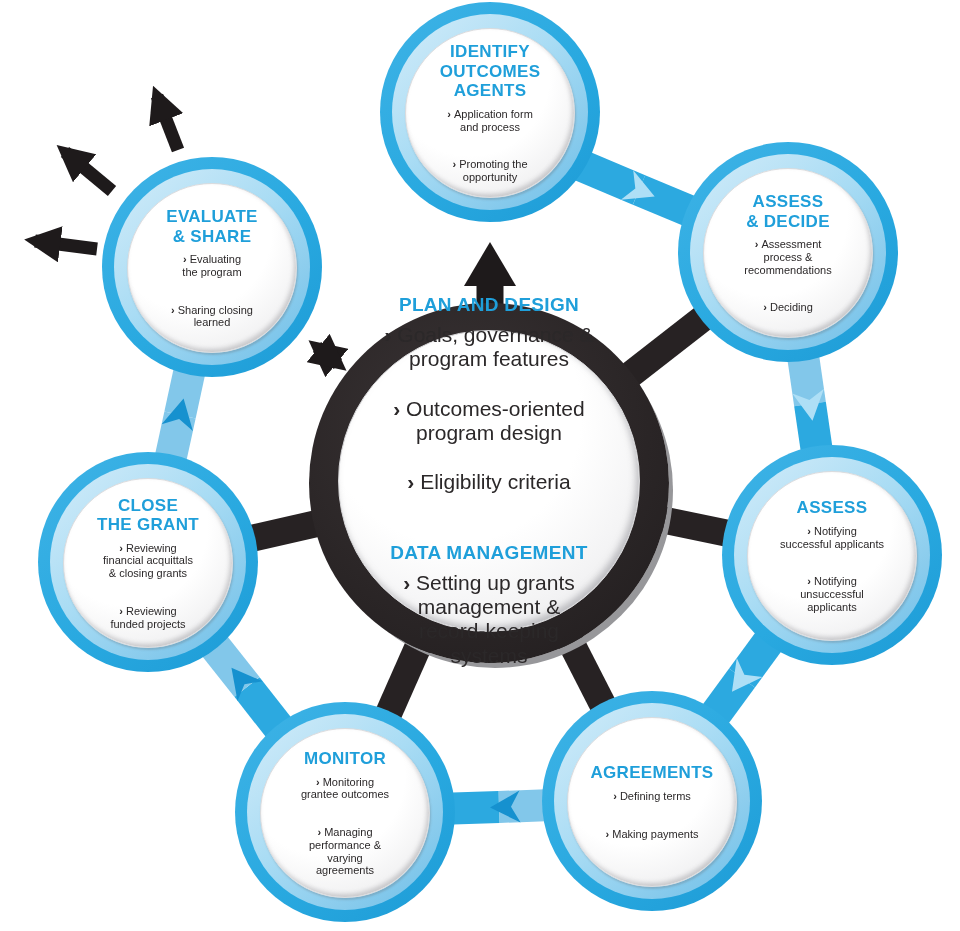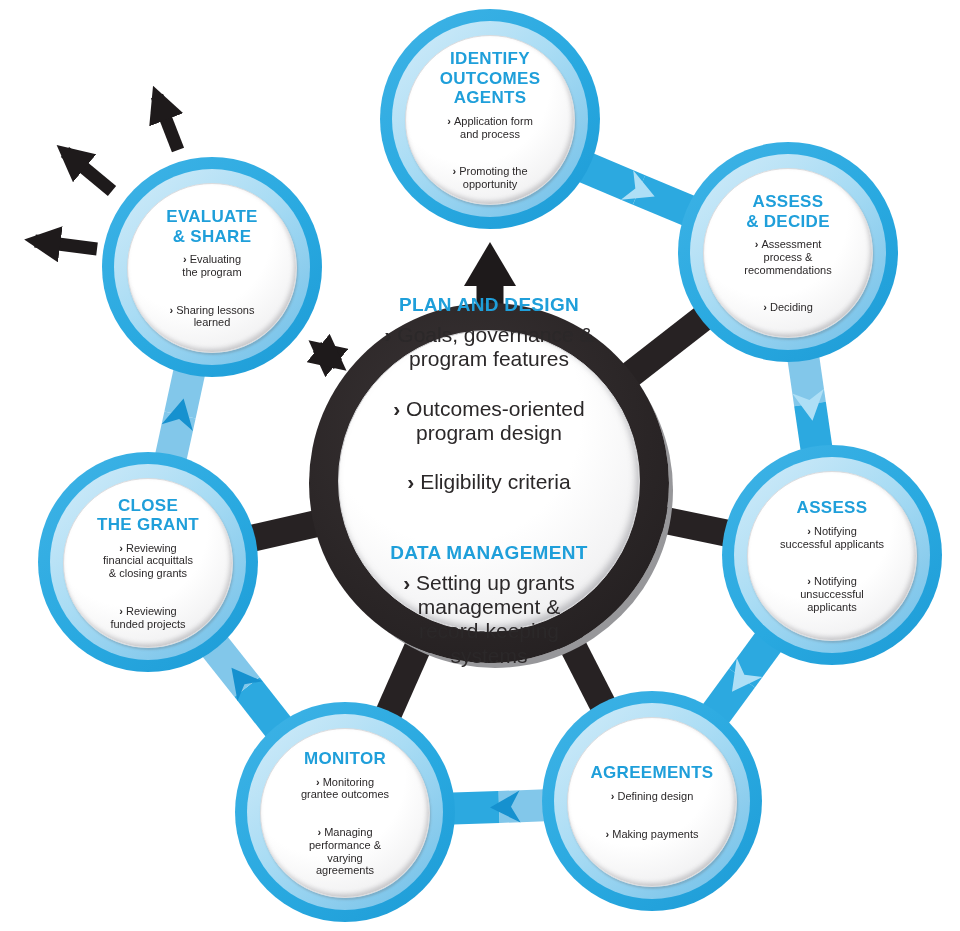--- a/index.html
+++ b/index.html
@@ -14,21 +14,21 @@
   .stage{position:absolute;width:220px;height:220px;border-radius:50%;
     background:linear-gradient(140deg,#3fb3e6 0%,#29a9e0 55%,#1d9bd6 100%);}
   .stage .ring-mid{position:absolute;left:12px;top:12px;width:196px;height:196px;border-radius:50%;
     background:linear-gradient(140deg,#d3ecf9 0%,#a9dcf4 45%,#6fbee7 100%);}
   .stage .face{position:absolute;left:25px;top:26px;width:170px;height:170px;border-radius:50%;
     background:radial-gradient(circle at 38% 28%,#ffffff 50%,#f1f1f2 78%,#e2e2e4 100%);
     border:1px solid #dcdcde;
     box-shadow:inset -2px -3px 4px rgba(150,150,155,.45), 1px 2px 2px rgba(90,90,95,.25);
     display:flex;flex-direction:column;align-items:center;justify-content:center;
     text-align:center;box-sizing:border-box;padding:6px 10px;}
-  .pos-identify{left:380px;top:9px;}
+  .pos-identify{left:380px;top:2px;}
   .pos-assess{left:678px;top:142px;}
   .pos-notify{left:722px;top:445px;}
   .pos-agreements{left:542px;top:691px;}
   .pos-monitor{left:235px;top:702px;}
   .pos-close{left:38px;top:452px;}
   .pos-evaluate{left:102px;top:157px;}
 
   .stage-heading{margin:0 0 7px 0;font-size:17px;line-height:1.15;font-weight:700;
     letter-spacing:.3px;color:#1f9fda;white-space:pre-line;}
   .bullet{font-size:11px;line-height:1.16;color:#2b2829;white-space:pre-line;}
@@ -169,21 +169,21 @@
       <div class="bullet">Notifying
 unsuccessful
 applicants</div>
     </div>
   </div>
 
   <div class="stage pos-agreements">
     <div class="ring-mid"></div>
     <div class="face">
       <h3 class="stage-heading">AGREEMENTS</h3>
-      <div class="bullet">Defining design</div>
+      <div class="bullet">Defining terms</div>
       <div class="bullet">Making payments</div>
     </div>
   </div>
 
   <div class="stage pos-monitor">
     <div class="ring-mid"></div>
     <div class="face">
       <h3 class="stage-heading">MONITOR</h3>
       <div class="bullet">Monitoring
 grantee outcomes</div>
@@ -207,18 +207,18 @@
     </div>
   </div>
 
   <div class="stage pos-evaluate">
     <div class="ring-mid"></div>
     <div class="face">
       <h3 class="stage-heading">EVALUATE
 &amp; SHARE</h3>
       <div class="bullet">Evaluating
 the program</div>
-      <div class="bullet">Sharing lessons
+      <div class="bullet">Sharing closing
 learned</div>
     </div>
   </div>
 
 </div>
 
 </body></html>

